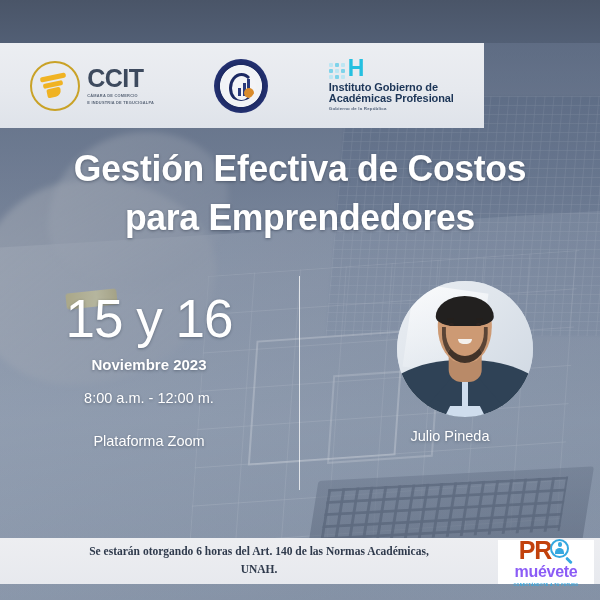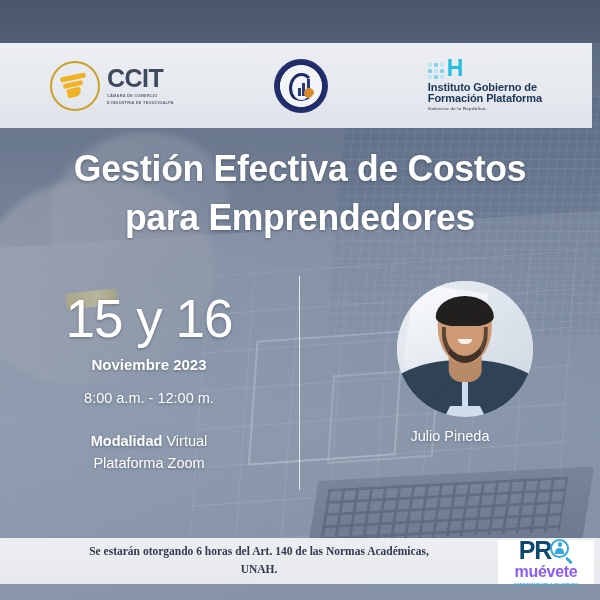--- a/index.html
+++ b/index.html
@@ -156,21 +156,21 @@
     left: 0; top: 0; right: 0;
     height: 43px;
     background: linear-gradient(180deg, #4a5568 0%, #525f75 100%);
   }
 
   
   .logo-bar {
     position: absolute;
     left: 0;
     top: 43px;
-    width: 592px;
+    width: 484px;
     height: 85px;
     background: linear-gradient(180deg, #eceef2 0%, #e6e9ee 55%, #dfe3ea 100%);
     display: flex;
     align-items: center;
     justify-content: space-around;
   }
   .logo-slot {
     display: flex;
     align-items: center;
     gap: 7px;
@@ -532,21 +532,21 @@
   }
   .pm-top {
     display: flex;
     align-items: center;
     line-height: 1;
   }
   .pm-pr {
     font-family: "Liberation Sans", sans-serif;
     font-weight: bold;
     font-size: 25px;
-    color: #0c4a6e;
+    color: #c2410c;
     letter-spacing: -1px;
   }
   .pm-glass {
     position: relative;
     width: 23px; height: 23px;
     margin-left: -1px;
   }
   .pm-glass .ring {
     position: absolute;
     left: 0; top: 0;
@@ -658,42 +658,38 @@
             <s></s>
               <s class="dim"></s>
               <s></s>
             <s class="dim"></s>
               <s></s>
               <s class="dim"></s>
           </div>
           <div class="infop-h">H</div>
         </div>
         <div class="infop-l1">Instituto Gobierno de</div>
-        <div class="infop-l2">Formación Plataforma</div>
+        <div class="infop-l2">Académicas Profesional</div>
         <div class="infop-sub">Gobierno de la República</div>
       </div>
     </div>
 
   </div>
 
   <div class="title">Gestión Efectiva de Costos para Emprendedores</div>
 
   <div class="divider"></div>
 
   <div class="left-col">
     <div class="big-date">15 y 16</div>
     <div class="month">Noviembre 2023</div>
     <div class="time">8:00 a.m. - 12:00 m.</div>
   </div>
 
   <div class="modality">
-    <div>
-      <b>Modalidad</b>
-      <span>Virtual</span>
-    </div>
     <div>Plataforma Zoom</div>
   </div>
 
   <div class="portrait">
     <div class="p-backdrop"></div>
     <div class="p-body"></div>
     <div class="p-shirt"></div>
     <div class="p-collarL"></div>
     <div class="p-collarR"></div>
     <div class="p-neck"></div>

